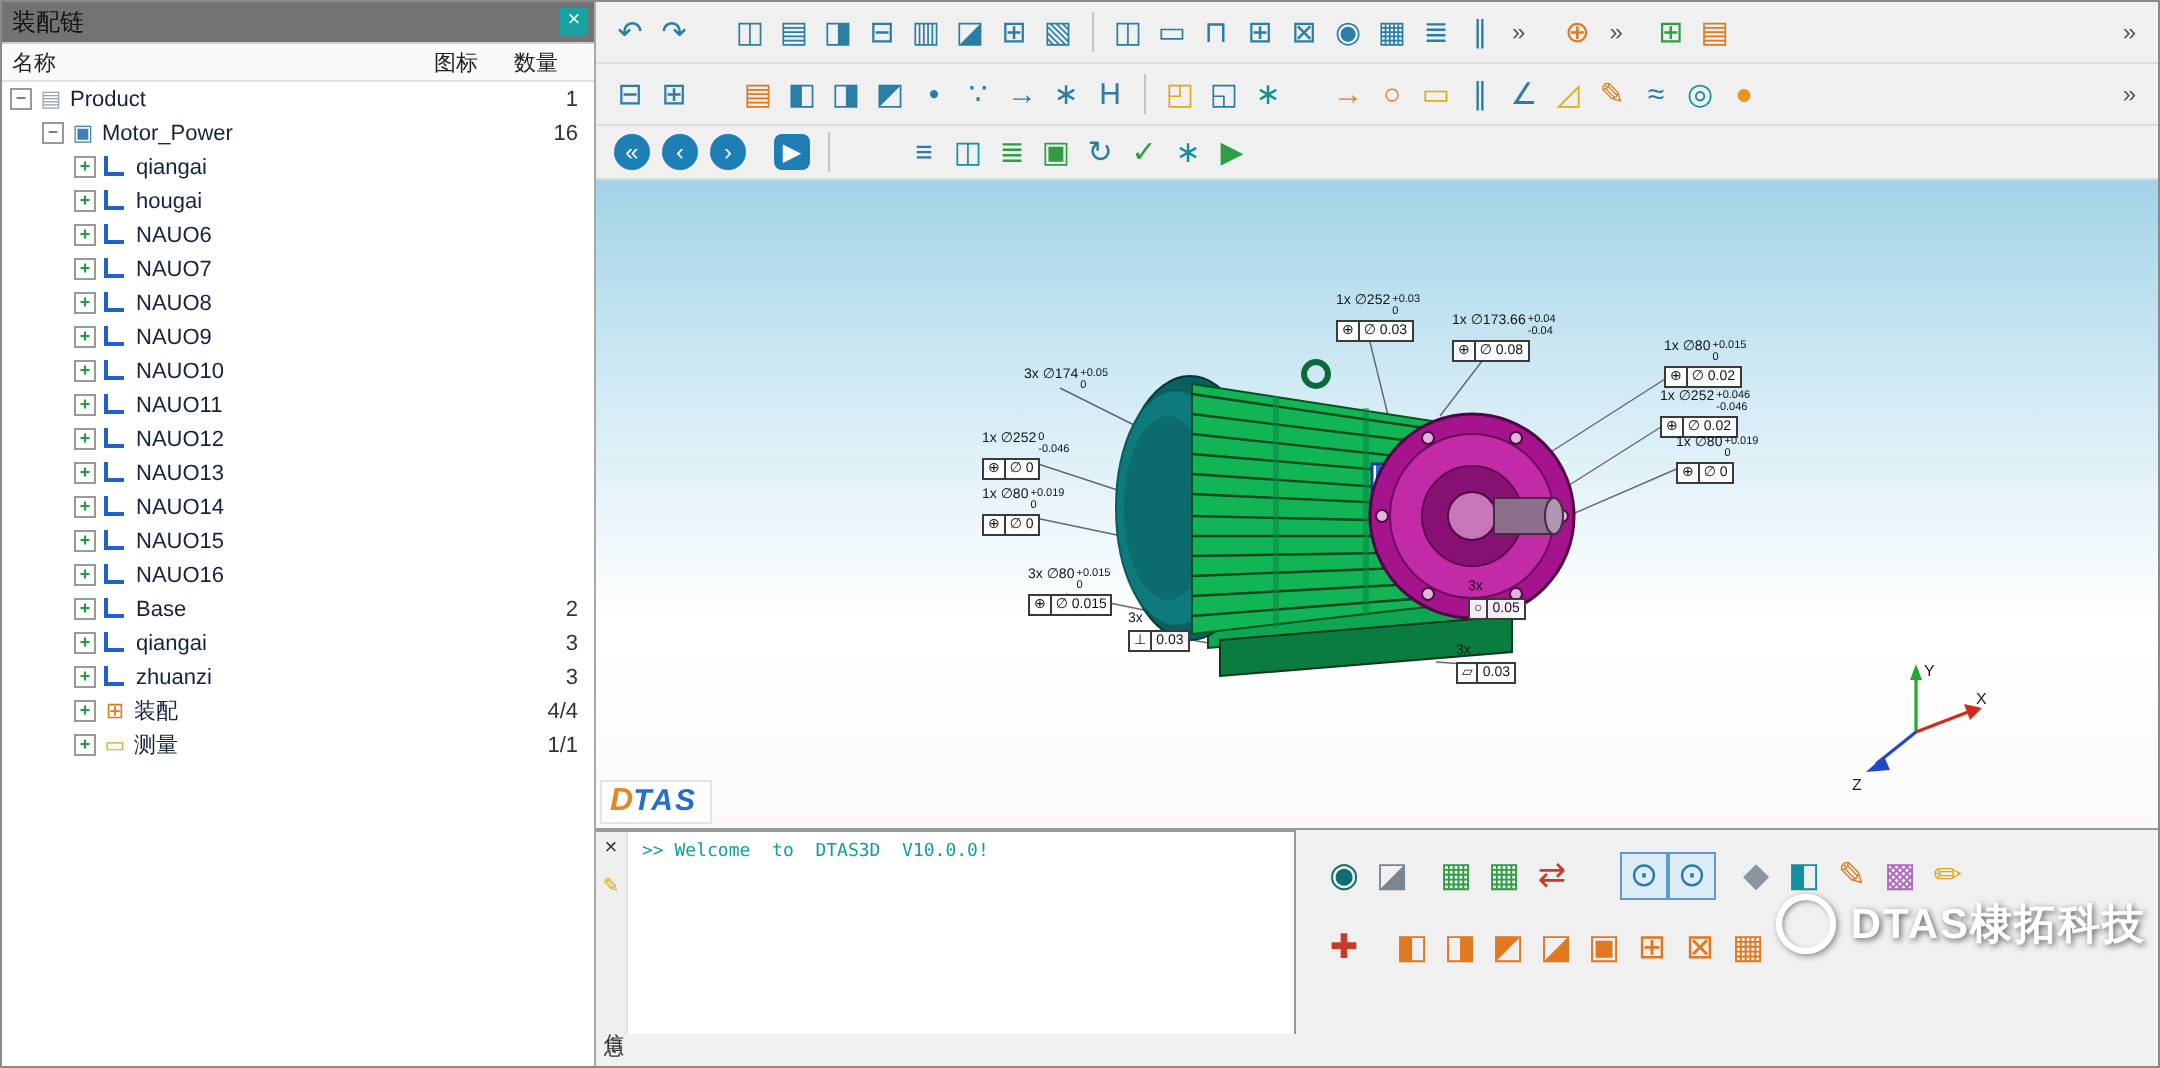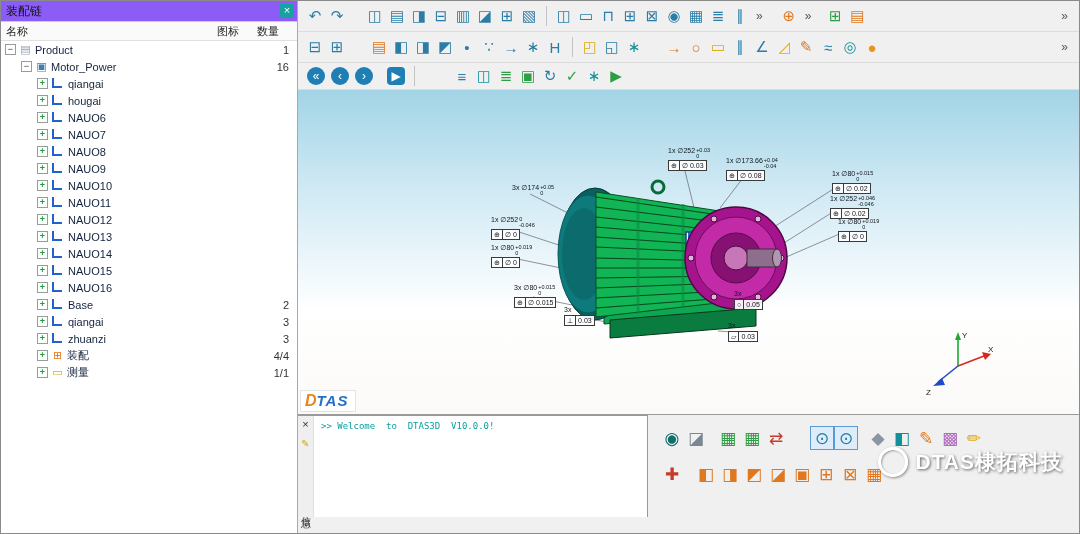--- a/index.html
+++ b/index.html
@@ -4,21 +4,21 @@
 <style>
   html,body{margin:0;padding:0;}
   body{width:1080px;height:534px;overflow:hidden;font-family:"Liberation Sans","DejaVu Sans",sans-serif;background:#fff;}
   .app{width:1080px;height:534px;box-sizing:border-box;border:1px solid #8a8a8a;display:flex;flex-direction:column;background:#f0f0f0;}
   
   .menubar{height:22px;flex:none;background:#f0f0f0;border-bottom:1px solid #d2d2d2;display:flex;align-items:center;padding-left:4px;}
   .menu-item{padding:2px 8px;font-size:12px;color:#1a1a1a;cursor:default;}
   .content{flex:1;display:flex;min-height:0;}
   
   .left-panel{width:296px;flex:none;background:#fff;border-right:1px solid #a8a8a8;display:flex;flex-direction:column;}
-  .panel-header{height:20px;flex:none;background:#8b5cf6;border-bottom:1px solid #cfcfcf;display:flex;align-items:center;padding:0 3px 0 5px;font-size:12px;color:#111;}
+  .panel-header{height:20px;flex:none;background:#737373;border-bottom:1px solid #cfcfcf;display:flex;align-items:center;padding:0 3px 0 5px;font-size:12px;color:#111;}
   .panel-close{margin-left:auto;width:14px;height:14px;background:#17a2a2;color:#fff;font-size:11px;line-height:13px;text-align:center;cursor:pointer;}
   .col-header{height:18px;flex:none;display:flex;align-items:center;background:#fafafa;border-bottom:1px solid #e0e0e0;font-size:11px;color:#222;justify-content:flex-end;}
   .col-name{flex:1;padding-left:5px;} .col-icon{width:40px;flex:none;} .col-qty{width:40px;flex:none;}
   .tree{flex:1;overflow:hidden;background:#fff;}
   .tree-row{height:17px;display:flex;align-items:center;font-size:11px;}
   .exp{width:11px;height:11px;flex:none;border:1px solid #9a9a9a;background:#fff;font-size:9px;line-height:9px;text-align:center;margin-right:3px;box-sizing:border-box;}
   .exp.plus{color:#1f9e3f;font-weight:bold;} .exp.minus{color:#333;}
   .t-gly{width:13px;flex:none;text-align:center;font-size:11px;margin-right:3px;}
   .icon-csys{width:8px;height:8px;flex:none;border-left:2px solid #2062ca;border-bottom:2px solid #2062ca;display:inline-block;margin:0 6px 2px 1px;}
   .t-label{color:#14233d;white-space:nowrap;}
@@ -52,21 +52,21 @@
   .console{width:349px;flex:none;background:#fff;border-right:1px solid #999;border-top:1px solid #999;display:flex;}
   .console-strip{width:15px;flex:none;background:#efefef;border-right:1px solid #e0e0e0;display:flex;flex-direction:column;align-items:center;padding-top:2px;}
   .console-close{font-size:11px;color:#333;cursor:pointer;line-height:12px;}
   .console-pencil{color:#d8a818;font-size:10px;margin-top:8px;}
   .console-tab{margin-top:auto;margin-bottom:5px;writing-mode:vertical-rl;font-size:10px;color:#333;letter-spacing:2px;}
   .console-text{padding:5px 7px;font-family:"DejaVu Sans Mono","Liberation Mono",monospace;font-size:9px;color:#0aa0a0;white-space:pre;}
   .icon-panel{flex:1;position:relative;padding:10px 0 0 12px;min-width:0;overflow:hidden;}
   .ip-row{display:flex;align-items:center;height:26px;margin-bottom:10px;}
   .ip-row .tb-icon{width:24px;height:24px;font-size:17px;}
   .tb-icon.boxed{border:1px solid #5b9bd0;background:#ddecf8;box-sizing:border-box;}
-  .watermark{position:absolute;right:16px;top:32px;display:flex;align-items:center;gap:7px;pointer-events:none;}
+  .watermark{position:absolute;right:6px;top:32px;display:flex;align-items:center;gap:7px;pointer-events:none;}
   .wm-logo{width:24px;height:24px;border-radius:50%;border:3px solid #fff;box-shadow:1px 1px 3px rgba(0,0,0,.45), inset 1px 1px 2px rgba(0,0,0,.35);flex:none;}
   .wm-text{color:#fff;font-weight:bold;font-size:21px;text-shadow:1px 1px 3px rgba(0,0,0,.6);letter-spacing:1px;}
 </style>
 </head>
 <body>
 
 <div class="app">
 
 
   <div class="content">

